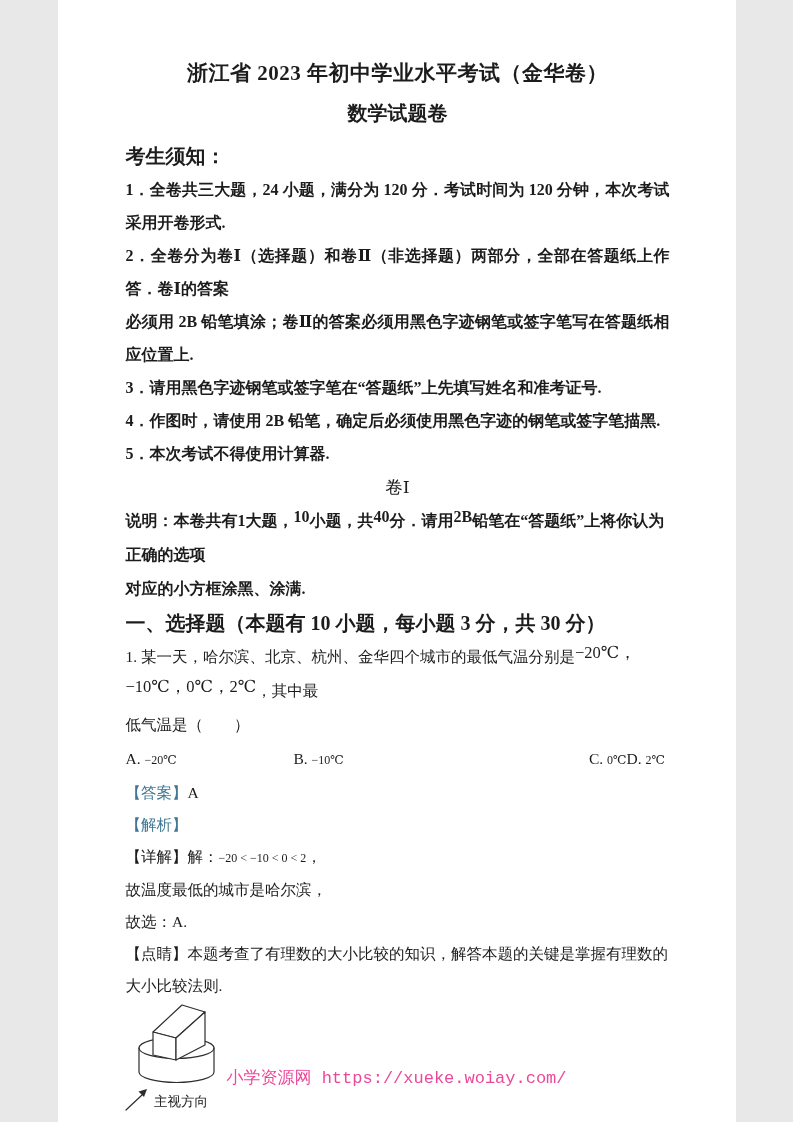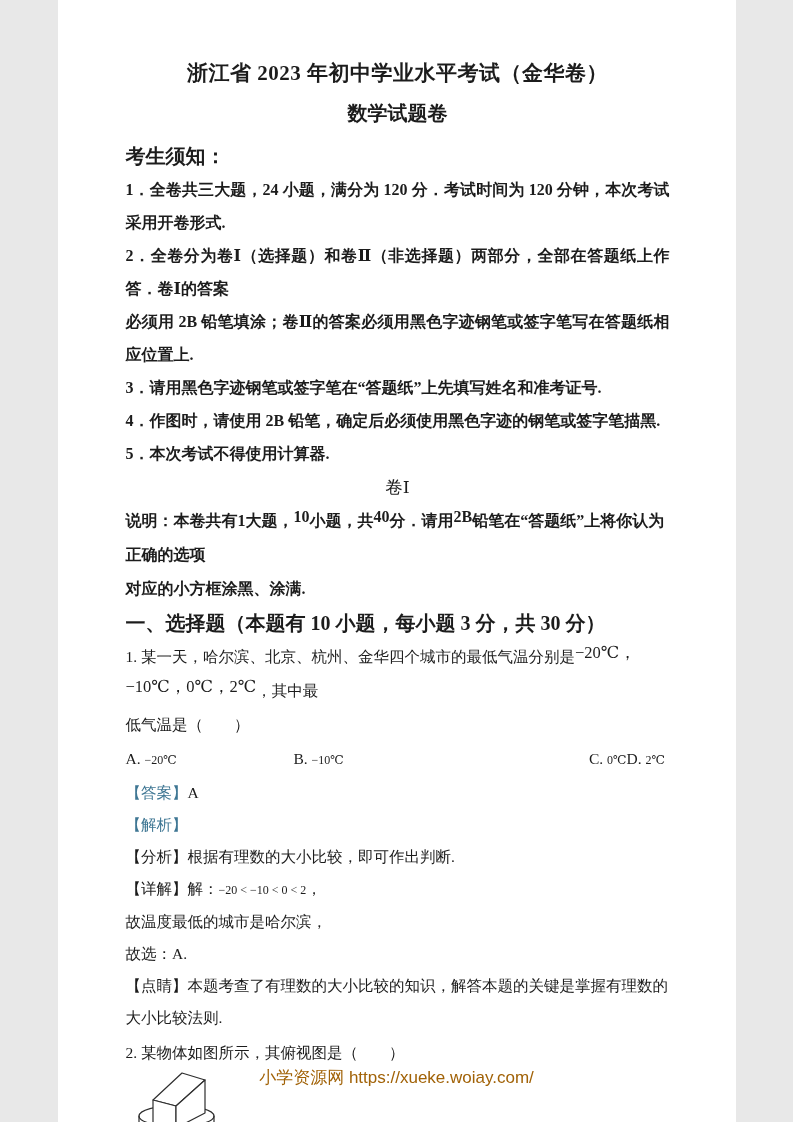--- a/index.html
+++ b/index.html
@@ -37,21 +37,21 @@
   .blue  { color:#3e7693; }
 
   .q2line { margin-top:2px; }
 
   .figure { position:relative; width:180px; height:126px; margin:0 0 0 -8px; }
   .figure svg { display:block; }
   .fig-label { font-size:13.5px; fill:#222222; font-family:"Liberation Serif","DejaVu Serif",serif; }
 
   .watermark {
     position:absolute; left:0; right:0; top:1066px; text-align:center;
-    color:#a16207; font-size:17px; font-family:Liberation Sans, sans-serif;
+    color:#ec4899; font-size:17px; font-family:Liberation Mono, monospace;
   }
 </style>
 </head>
 <body>
 
 <div class="page">
   <div class="content">
 
     <div class="title">浙江省 2023 年初中学业水平考试（金华卷）</div>
     <div class="subtitle">数学试题卷</div>
@@ -73,27 +73,25 @@
 
     <div class="qline"><span>1. 某一天，哈尔滨、北京、杭州、金华四个城市的最低气温分别是</span><span class="math">−20℃，−10℃，0℃，2℃</span><span>，其中最</span></div>
     <div class="qline">低气温是（　　）</div>
 
     <div class="opts">
       <span class="opt opt-a"><span>A.</span> <span class="mathline">−20℃</span></span><span class="opt opt-b"><span>B.</span> <span class="mathline">−10℃</span></span><span class="opt opt-c"><span>C.</span> <span class="mathline">0℃</span></span><span class="opt opt-d"><span>D.</span> <span class="mathline">2℃</span></span>
     </div>
 
     <div class="aline"><span class="blue">【答案】</span><span>A</span></div>
     <div class="aline"><span class="blue">【解析】</span></div>
-    <div class="aline">【分析】根据有理数的大小比较，即可作出判断.</div>
     <div class="aline"><span>【详解】解：</span><span class="mathline">−20 &lt; −10 &lt; 0 &lt; 2</span><span>，</span></div>
     <div class="aline">故温度最低的城市是哈尔滨，</div>
     <div class="aline">故选：A.</div>
     <div class="aline">【点睛】本题考查了有理数的大小比较的知识，解答本题的关键是掌握有理数的大小比较法则.</div>
 
-    <div class="qline q2line">2. 某物体如图所示，其俯视图是（　　）</div>
 
     <div class="figure">
       <svg width="180" height="126" viewBox="0 0 180 126">
         <g fill="none" stroke="#2e2e2e" stroke-width="1.2" stroke-linejoin="round" stroke-linecap="round">
 
           <ellipse cx="58.5" cy="46" rx="37.5" ry="10.5"></ellipse>
           <path d="M21,46 L21,70 A37.5,10.5 0 0 0 96,70 L96,46"></path>
 
           <path d="M35,30 L64,3 L87,10 L58,36 Z" fill="#ffffff"></path>
           <path d="M35,30 L58,36 L58,58 L35,53 Z" fill="#ffffff"></path>

